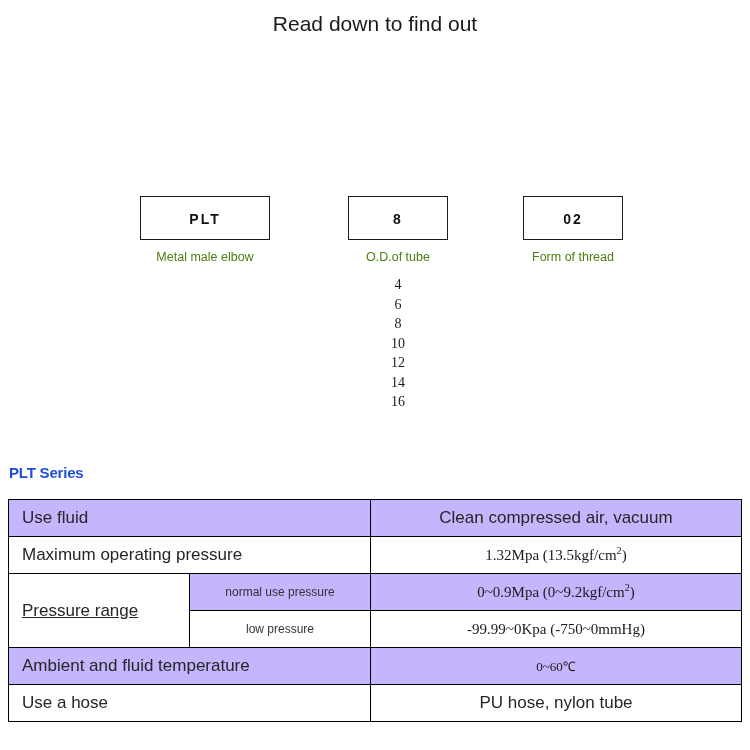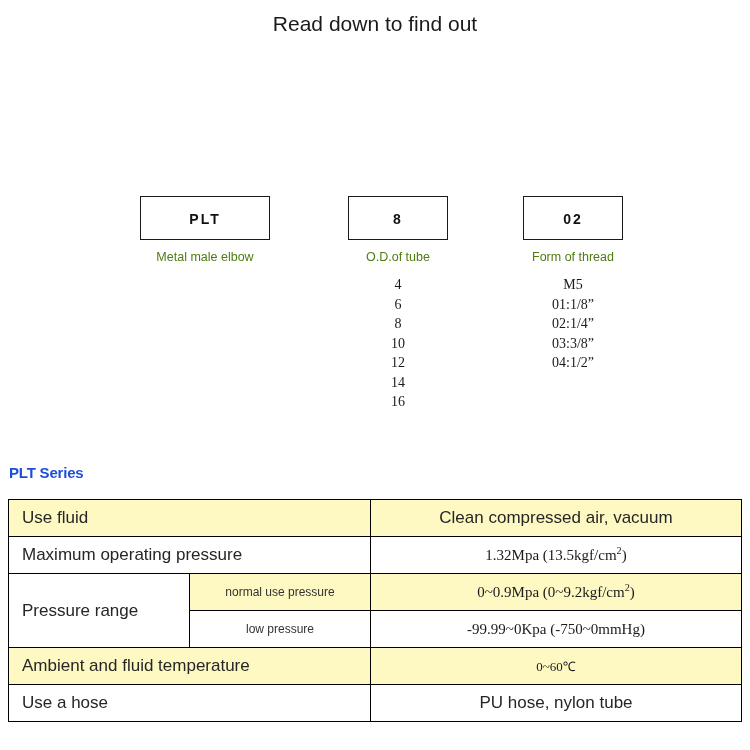--- a/index.html
+++ b/index.html
@@ -109,21 +109,21 @@
     width: 734px;
     border-collapse: collapse;
     table-layout: fixed;
   }
   #spec-table td {
     border: 1.4px solid #000000;
     padding: 0 0 0 0;
     vertical-align: middle;
     box-sizing: border-box;
   }
-  .row-beige { background: #fef9c3; }
+  .row-beige { background: #c4b5fd; }
   .row-white { background: #ffffff; }
 
   .c-label {
     width: 362px;
     padding-left: 13px !important;
     font-size: 17px;
     color: #262626;
     height: 37px;
   }
   .c-sub {
@@ -147,20 +147,21 @@
   .v-xsmall {
     font-size: 13px;
     font-family: "Liberation Serif", serif;
     color: #1a1a1a;
   }
   .c-label-tall {
     font-size: 17px;
     color: #262626;
     padding-left: 13px !important;
     vertical-align: middle;
+    text-decoration: underline;
   }
   sup { font-size: 0.68em; vertical-align: super; line-height: 0; }
 </style>
 </head>
 <body>
 
 <div id="header">
   <h2 id="subtitle">Read down to find out</h2>
 </div>
 
@@ -181,27 +182,20 @@
       <div>10</div>
       <div>12</div>
       <div>14</div>
       <div>16</div>
     </div>
   </div>
 
   <div class="code-group" id="group-thread">
     <div class="code-box">02</div>
     <div class="code-caption">Form of thread</div>
-    <div class="code-options">
-      <div>M5</div>
-      <div>01:1/8”</div>
-      <div>02:1/4”</div>
-      <div>03:3/8”</div>
-      <div>04:1/2”</div>
-    </div>
   </div>
 
 </div>
 
 <div id="series-heading">PLT Series</div>
 
 <table id="spec-table">
   <tbody>
     <tr class="row-beige">
       <td class="c-label" colspan="2">Use fluid</td>

